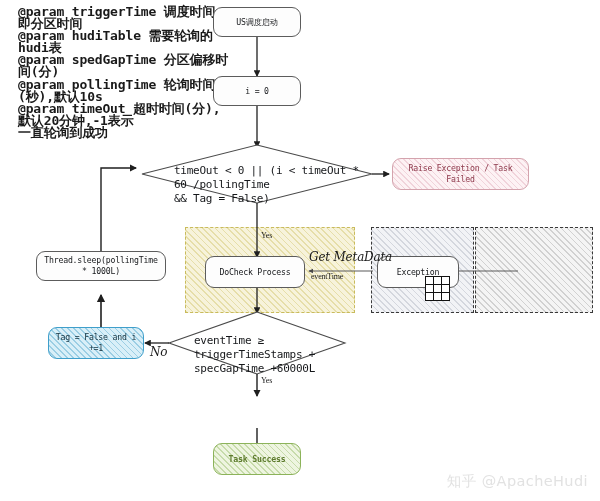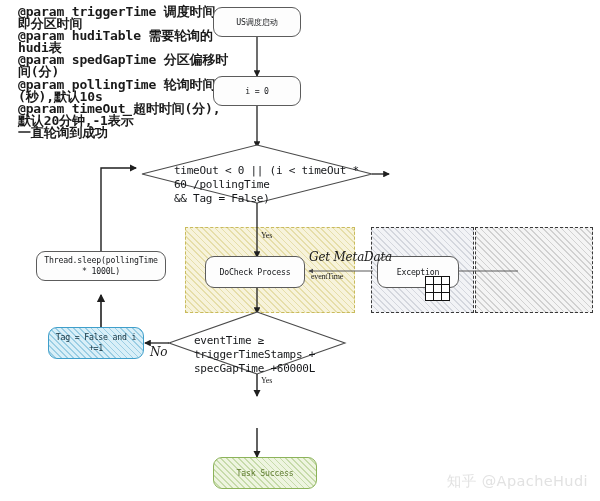--- a/index.html
+++ b/index.html
@@ -215,20 +215,21 @@
 @param timeOut 超时时间(分),默认20分钟,-1表示
 一直轮询到成功</div>
 
   <div class="node plain" style="left:213px; top:7px; width:88px; height:30px;">US调度启动</div>
 
   <div class="node plain" style="left:213px; top:76px; width:88px; height:30px;">i = 0</div>
 
   <div class="diamond-text" style="left:174px; top:164px; width:200px;">timeOut &lt; 0 || (i &lt; timeOut * 60 /pollingTime
 &amp;&amp; Tag = False)</div>
 
+  <div class="node pink" style="left:392px; top:158px; width:137px; height:32px;">Raise Exception / Task Failed</div>
 
   <div class="node plain" style="left:205px; top:256px; width:100px; height:32px;">DoCheck Process</div>
 
   <div class="node plain" style="left:377px; top:256px; width:82px; height:32px;">Exception</div>
 
   <div id="hudi-grid">
     <span></span>
       <span></span>
       <span></span>
     <span></span>
@@ -242,21 +243,21 @@
 
   <div class="node plain" style="left:36px; top:251px; width:130px; height:30px;">Thread.sleep(pollingTime * 1000L)</div>
 
   <div class="node blue" style="left:48px; top:327px; width:96px; height:32px; white-space:pre-line;">Tag = False and i
 +=1</div>
 
   <div class="diamond-text" style="left:194px; top:334px; width:160px;">eventTime ≥ triggerTimeStamps +
 specGapTime +60000L</div>
 
 
-  <div class="node green" style="left:213px; top:457px; width:104px; height:32px;">Task Success</div>
+  <div class="node green" style="left:213px; top:443px; width:88px; height:32px;font-weight:bold;">Task Success</div>
 
   <div class="elabel" style="left:261px; top:231px;">Yes</div>
 
   <div class="elabel script" style="left:309px; top:250px;">Get MetaData</div>
 
   <div class="elabel" style="left:311px; top:272px;">eventTime</div>
 
   <div class="elabel script" style="left:150px; top:345px;">No</div>
 
   <div class="elabel" style="left:261px; top:376px;">Yes</div>

